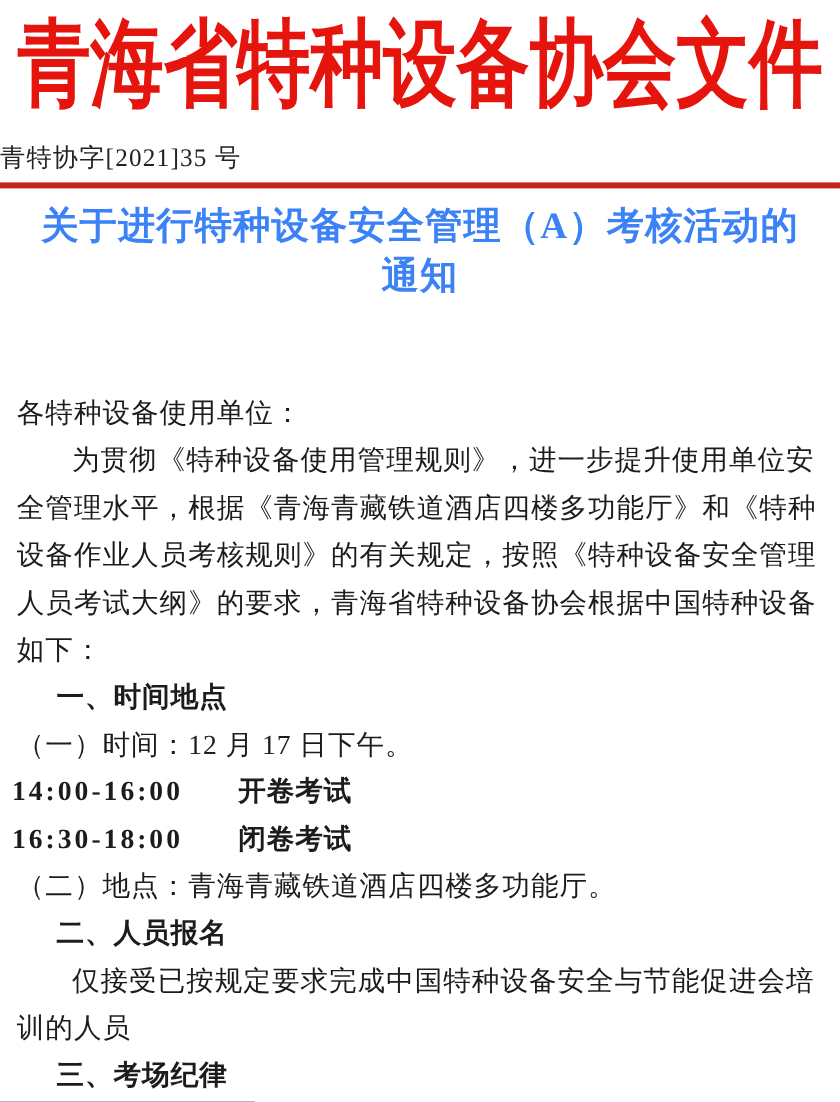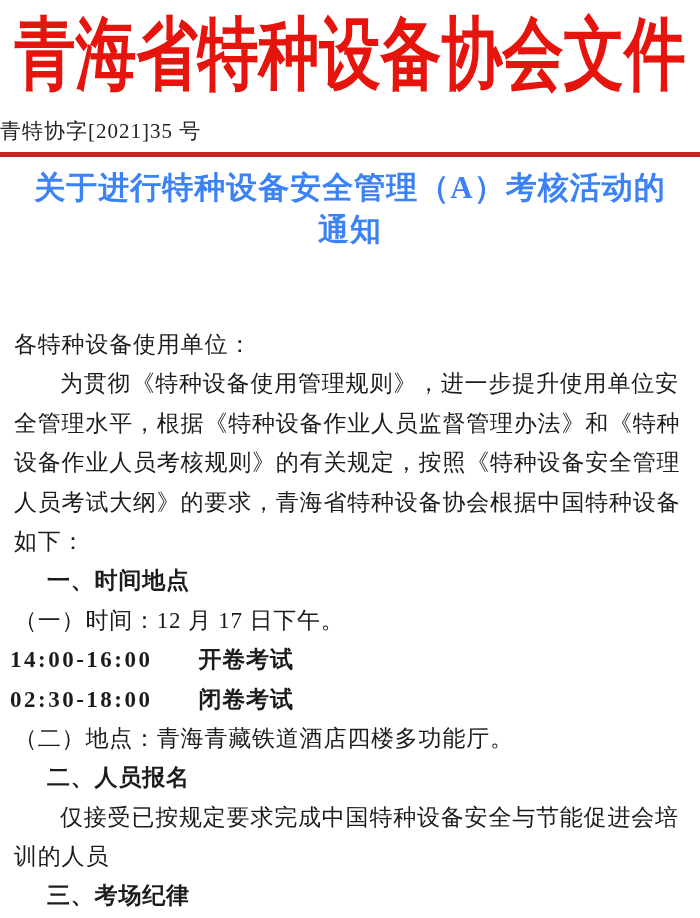--- a/index.html
+++ b/index.html
@@ -89,28 +89,28 @@
   <div class="red-rule" style="background: rgb(194, 36, 30);"></div>
 
   <div class="notice-title">
     <span>关于进行特种设备安全管理（A）考核活动的</span><br>
     <span>通知</span>
   </div>
 
   <div class="notice-body" style="color: rgb(28, 28, 28);">
       <div class="line plain">各特种设备使用单位：</div>
       <div class="line indent">为贯彻《特种设备使用管理规则》，进一步提升使用单位安</div>
-      <div class="line plain">全管理水平，根据《特种设备作业人员监督管理办法》和《特种</div>
+      <div class="line plain">全管理水平，根据《青海青藏铁道酒店四楼多功能厅》和《特种</div>
       <div class="line plain">设备作业人员考核规则》的有关规定，按照《特种设备安全管理</div>
       <div class="line plain">人员考试大纲》的要求，青海省特种设备协会根据中国特种设备</div>
       <div class="line plain">如下：</div>
       <div class="line heading">一、时间地点</div>
       <div class="line plain">（一）时间：12 月 17 日下午。</div>
       <div class="line schedule"><span class="time">14:00-16:00</span><span class="label">开卷考试</span></div>
-      <div class="line schedule"><span class="time">02:30-18:00</span><span class="label">闭卷考试</span></div>
+      <div class="line schedule"><span class="time">16:30-18:00</span><span class="label">闭卷考试</span></div>
       <div class="line plain">（二）地点：青海青藏铁道酒店四楼多功能厅。</div>
       <div class="line heading">二、人员报名</div>
       <div class="line indent">仅接受已按规定要求完成中国特种设备安全与节能促进会培</div>
       <div class="line plain">训的人员</div>
       <div class="line heading">三、考场纪律</div>
     </div>
 
 </div>
 
 </body></html>

